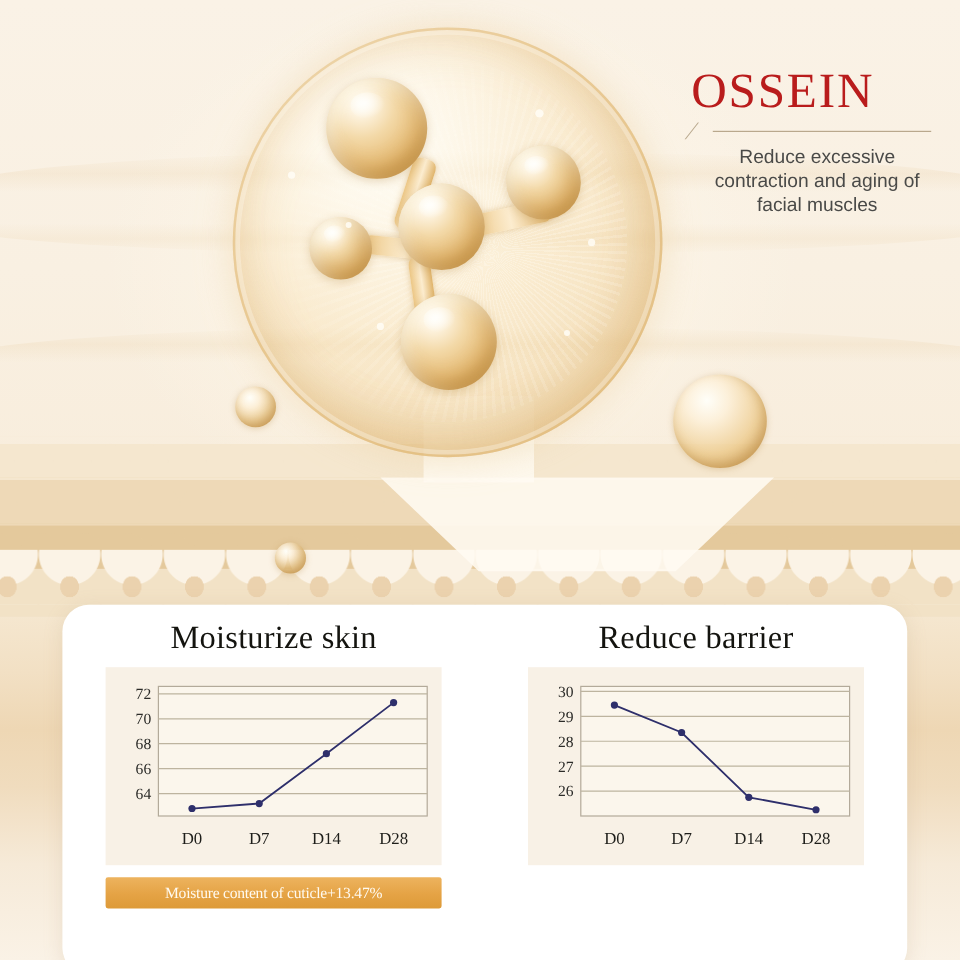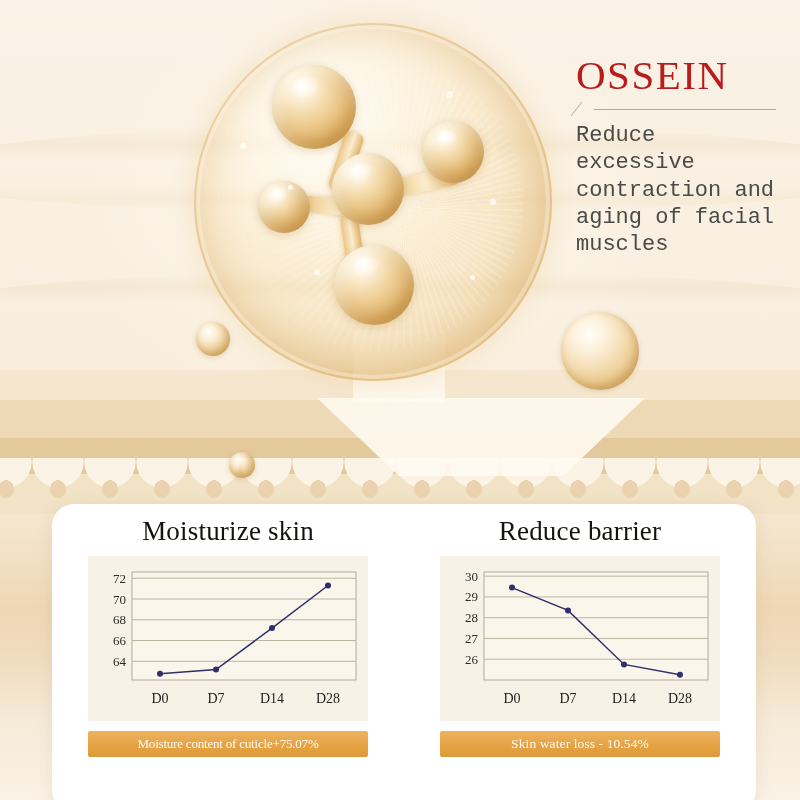--- a/index.html
+++ b/index.html
@@ -82,21 +82,21 @@
 
   .speck{position:absolute;border-radius:50%;background:rgba(255,253,246,.85);}
 
   
   .brand{position:absolute;left:576px;top:55px;width:210px;}
   .brand-title{font-size:41px;letter-spacing:1.5px;color:#b91c1c;line-height:1;font-family:"Liberation Serif",serif;}
   .rule-wrap{position:relative;height:16px;margin-top:6px;}
   .rule{position:absolute;left:18px;right:10px;top:7px;height:1px;background:#b9a88d;}
   .rule-tick{position:absolute;left:0px;top:0px;width:20px;height:14px;
     border-left:1px solid #b9a88d;transform:skewX(-38deg);}
-  .brand-sub{margin-top:4px;font-size:22px;line-height:1.24;color:#4a4a48;font-family:Liberation Mono, monospace;}
+  .brand-sub{margin-top:4px;font-size:16px;line-height:1.24;color:#4a4a48;font-family:Liberation Sans, sans-serif;text-align:center;}
 
   
   .card{position:absolute;left:52px;top:504px;width:704px;height:308px;background:#ffffff;
     border-radius:22px;box-shadow:0 3px 16px rgba(180,150,110,.18);}
   .panels{position:absolute;inset:0;display:flex;}
   .panel{position:relative;flex:1;}
   .panel-title{text-align:center;font-size:27px;color:#14140f;margin-top:12px;letter-spacing:.2px;
     font-family:"Liberation Serif",serif;}
 
   .chartbox{position:relative;margin:9px auto 0;width:280px;height:165px;background:#f8f1e6;}
@@ -196,21 +196,21 @@
               <circle cx="72" cy="117.76923076923082" r="3" fill="#2e2f6b"></circle>
               <circle cx="128" cy="113.61538461538461" r="3" fill="#2e2f6b"></circle>
               <circle cx="184" cy="72.07692307692304" r="3" fill="#2e2f6b"></circle>
               <circle cx="240" cy="29.49999999999997" r="3" fill="#2e2f6b"></circle>
               <text x="72" y="147" text-anchor="middle" class="xtick">D0</text>
               <text x="128" y="147" text-anchor="middle" class="xtick">D7</text>
               <text x="184" y="147" text-anchor="middle" class="xtick">D14</text>
               <text x="240" y="147" text-anchor="middle" class="xtick">D28</text>
             </svg>
         </div>
-        <div class="banner tight">Moisture content of cuticle+75.07%</div>
+        <div class="banner tight">Moisture content of cuticle+13.47%</div>
       </div>
 
       <div class="panel">
         <div class="panel-title">Reduce barrier</div>
         <div class="chartbox">
           <svg class="chart" id="chart1" viewBox="0 0 280 165">
               <rect x="44" y="16" width="224" height="108" fill="#fbf6ec" stroke="#b3aa9a" stroke-width="1"></rect>
               <line x1="44" y1="103.23076923076923" x2="268" y2="103.23076923076923" stroke="#bdb49f" stroke-width="1"></line>
               <line x1="44" y1="82.46153846153845" x2="268" y2="82.46153846153845" stroke="#bdb49f" stroke-width="1"></line>
               <line x1="44" y1="61.692307692307686" x2="268" y2="61.692307692307686" stroke="#bdb49f" stroke-width="1"></line>
@@ -225,19 +225,18 @@
               <circle cx="72" cy="31.57692307692308" r="3" fill="#2e2f6b"></circle>
               <circle cx="128" cy="54.42307692307688" r="3" fill="#2e2f6b"></circle>
               <circle cx="184" cy="108.42307692307692" r="3" fill="#2e2f6b"></circle>
               <circle cx="240" cy="118.8076923076923" r="3" fill="#2e2f6b"></circle>
               <text x="72" y="147" text-anchor="middle" class="xtick">D0</text>
               <text x="128" y="147" text-anchor="middle" class="xtick">D7</text>
               <text x="184" y="147" text-anchor="middle" class="xtick">D14</text>
               <text x="240" y="147" text-anchor="middle" class="xtick">D28</text>
             </svg>
         </div>
-        <div class="banner">Skin water loss - 10.54%</div>
       </div>
 
     </div>
   </div>
 
 </div>
 
 </body></html>

